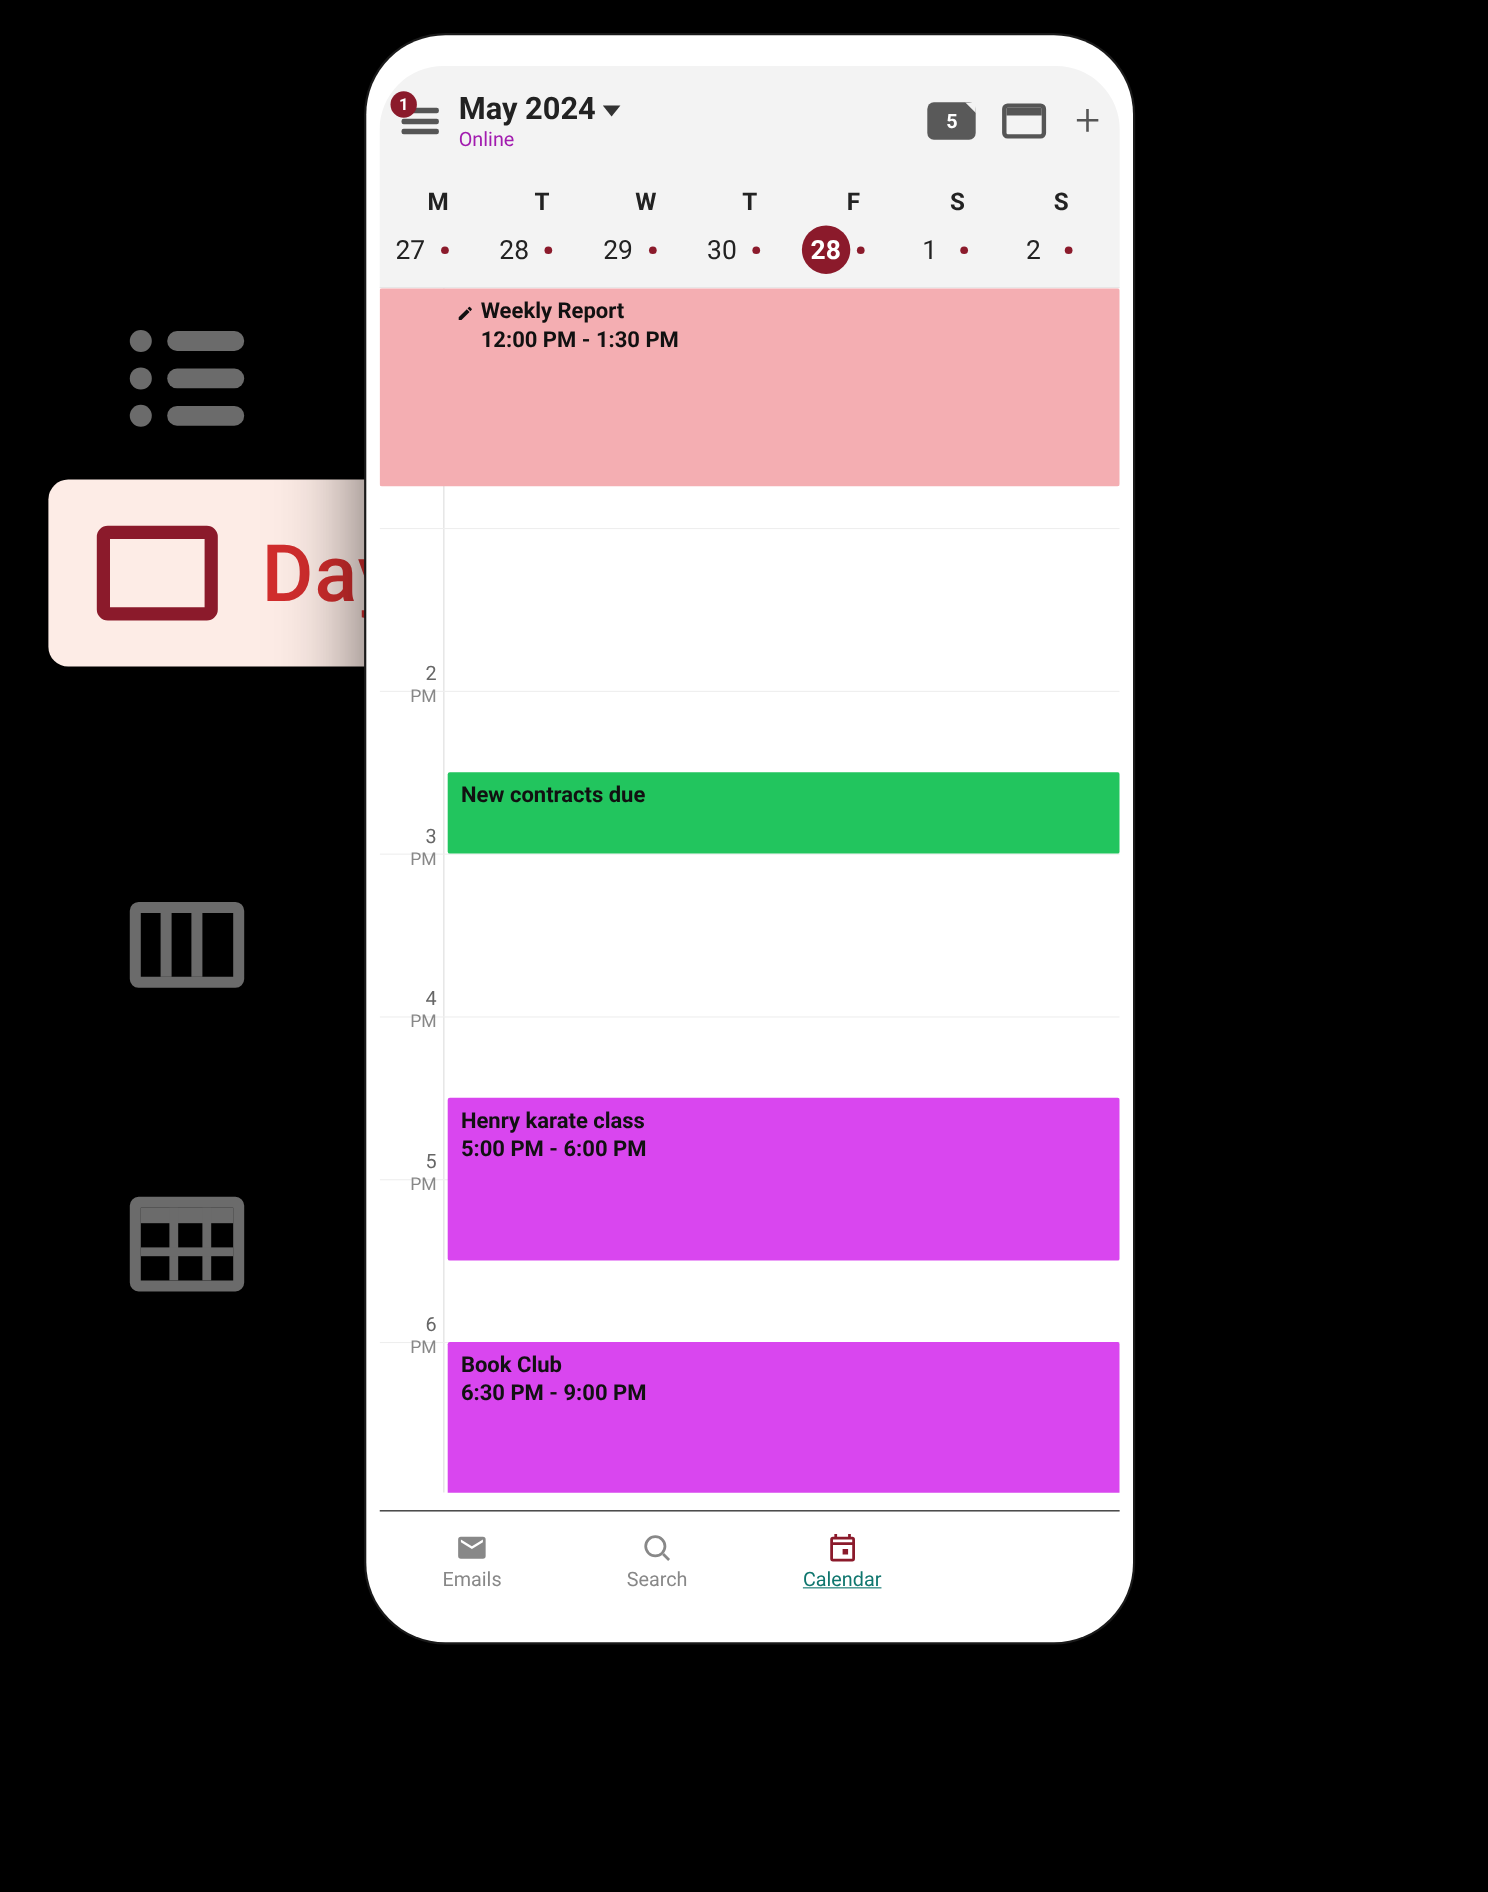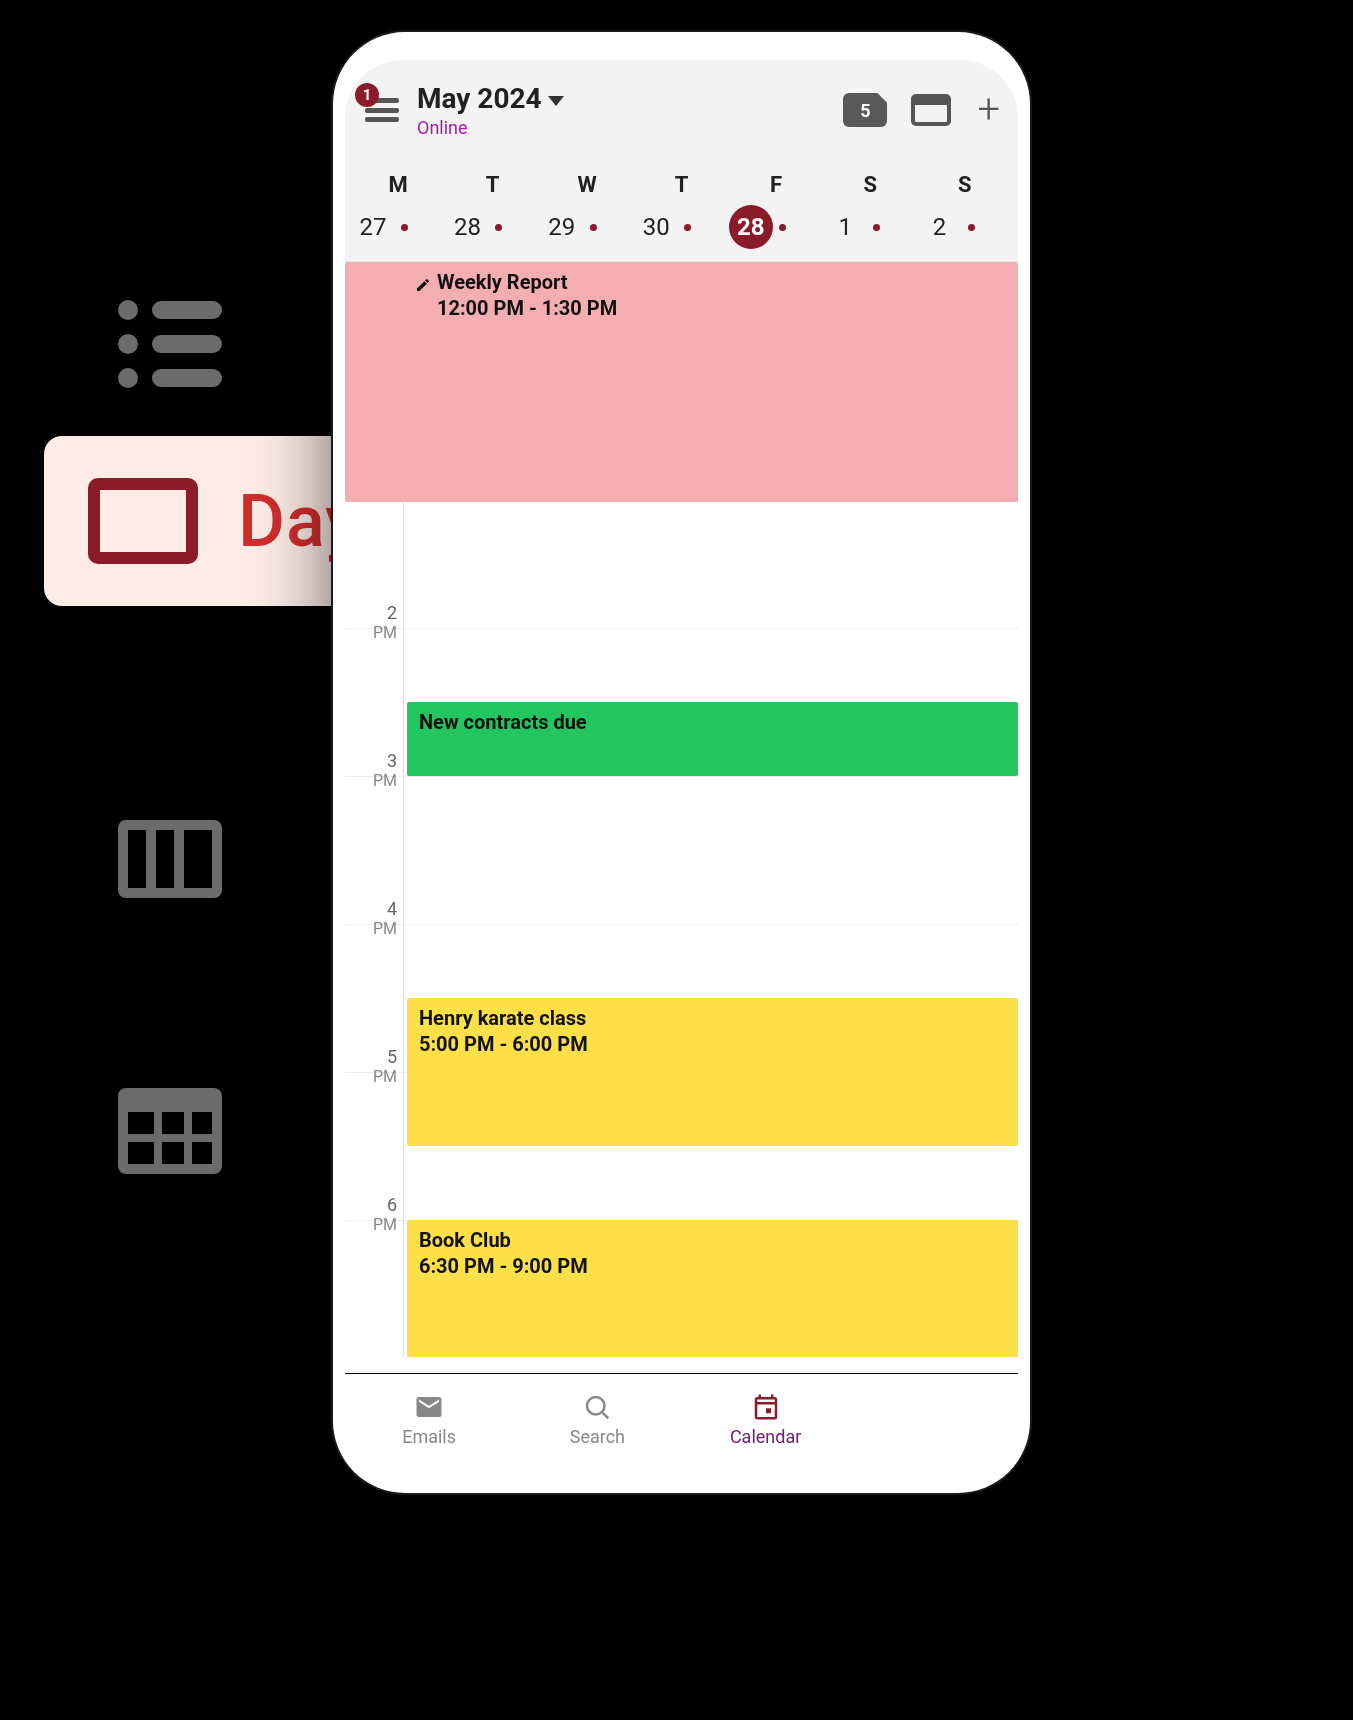--- a/index.html
+++ b/index.html
@@ -75,35 +75,35 @@
   
   .timeline { position: relative; height: calc(100% - 100px - 118px - 92px); overflow: hidden; background: #fff; }
   .gutter-line { position: absolute; left: 58px; top: 0; bottom: 0; width: 1px; background: #ddd; }
   .hour-line { position: absolute; left: 0; right: 0; height: 1px; background: #eee; }
   .hour-label { position: absolute; left: 0; width: 52px; text-align: right; font-size: 18px; color: #666; }
   .hour-label .ampm { display: block; font-size: 16px; color: #888; }
 
   .event { position: absolute; left: 62px; right: 0; border-radius: 2px; padding: 8px 12px 0 12px; overflow: hidden; }
   .event.pink { background: #f4aeb2; }
   .event.cyan { background: #22c55e; }
-  .event.blue { background: #fde047; }
+  .event.blue { background: #d946ef; }
   .ev-title { font-size: 20px; font-weight: 700; color: #111; display: flex; align-items: center; gap: 6px; }
   .ev-time  { font-size: 20px; font-weight: 700; color: #111; margin-top: 2px; margin-left: 22px; }
   .pencil { width: 16px; height: 16px; display: inline-block; }
   .pencil svg { width: 16px; height: 16px; }
 
   
   .bottomnav {
     position: absolute; left: 0; right: 0; bottom: 0;
     height: 92px; background: #fff;
     border-top: 1px solid #000000;
     display: grid; grid-template-columns: repeat(4, 1fr);
   }
   .navitem { display: flex; flex-direction: column; align-items: center; justify-content: center; gap: 4px; color: #888; font-size: 18px; }
-  .navitem.active { color: #701a75; }
+  .navitem.active { color: #0f766e; text-decoration: underline; }
   .navitem svg { width: 30px; height: 30px; }
 
   
   .view-icons { position: absolute; left: 118px; top: 300px; display: flex; flex-direction: column; gap: 150px; color: #666; }
   .vi { width: 110px; height: 90px; }
   .vi.list .row { display: flex; align-items: center; gap: 14px; margin-bottom: 14px; }
   .vi.list .bullet { width: 20px; height: 20px; border-radius: 50%; background: #6b6b6b; }
   .vi.list .bar { width: 70px; height: 18px; border-radius: 9px; background: #6b6b6b; }
   .vi.cols { display: grid; grid-template-columns: repeat(3, 1fr); gap: 0; border: 10px solid #6b6b6b; border-radius: 8px; height: 78px; width: 104px; }
   .vi.cols div { border-right: 10px solid #6b6b6b; }
@@ -244,21 +244,21 @@
         <div class="hour-line" style="top:810px"></div>
         <div class="hour-line" style="top:958px"></div>
 
         <div class="hour-label" style="top:50px"><span>12</span><span class="ampm">PM</span></div>
         <div class="hour-label" style="top:340px"><span>2</span><span class="ampm">PM</span></div>
         <div class="hour-label" style="top:488px"><span>3</span><span class="ampm">PM</span></div>
         <div class="hour-label" style="top:636px"><span>4</span><span class="ampm">PM</span></div>
         <div class="hour-label" style="top:784px"><span>5</span><span class="ampm">PM</span></div>
         <div class="hour-label" style="top:932px"><span>6</span><span class="ampm">PM</span></div>
 
-        <div class="event pink" style="top:0; height:240px; left:0; padding-left:70px;">
+        <div class="event pink" style="top:0; height:180px; left:0; padding-left:70px;">
           <div class="ev-title">
               <span class="pencil"><svg viewBox="0 0 24 24" fill="#111">
                   <path d="M3 17.25V21h3.75L17.81 9.94l-3.75-3.75L3 17.25zM20.71 7.04a1 1 0 0 0 0-1.41l-2.34-2.34a1 1 0 0 0-1.41 0l-1.83 1.83 3.75 3.75 1.83-1.83z"></path>
                 </svg></span>
               <span>Weekly Report</span>
             </div>
           <div class="ev-time">12:00 PM - 1:30 PM</div>
         </div>
 
         <div class="event cyan" style="top:440px; height:74px;">

